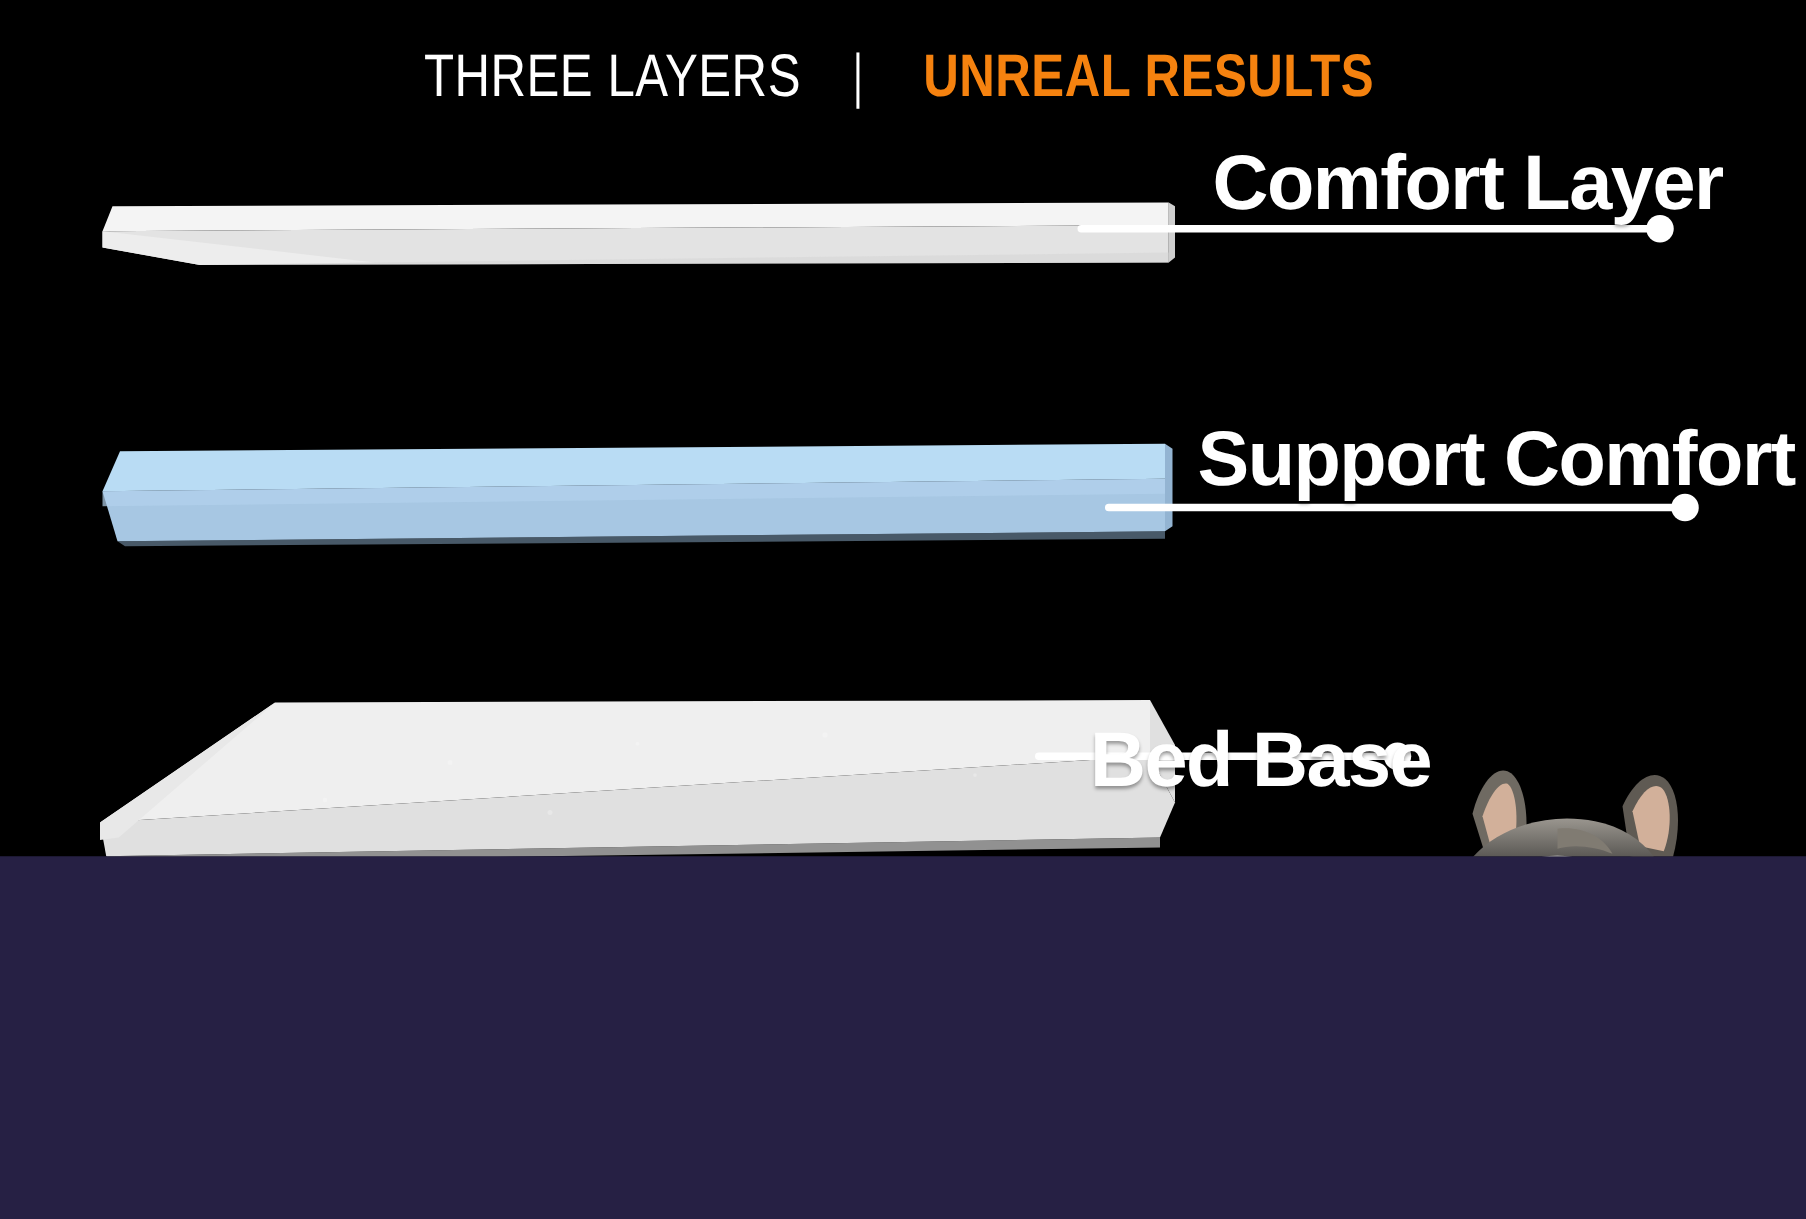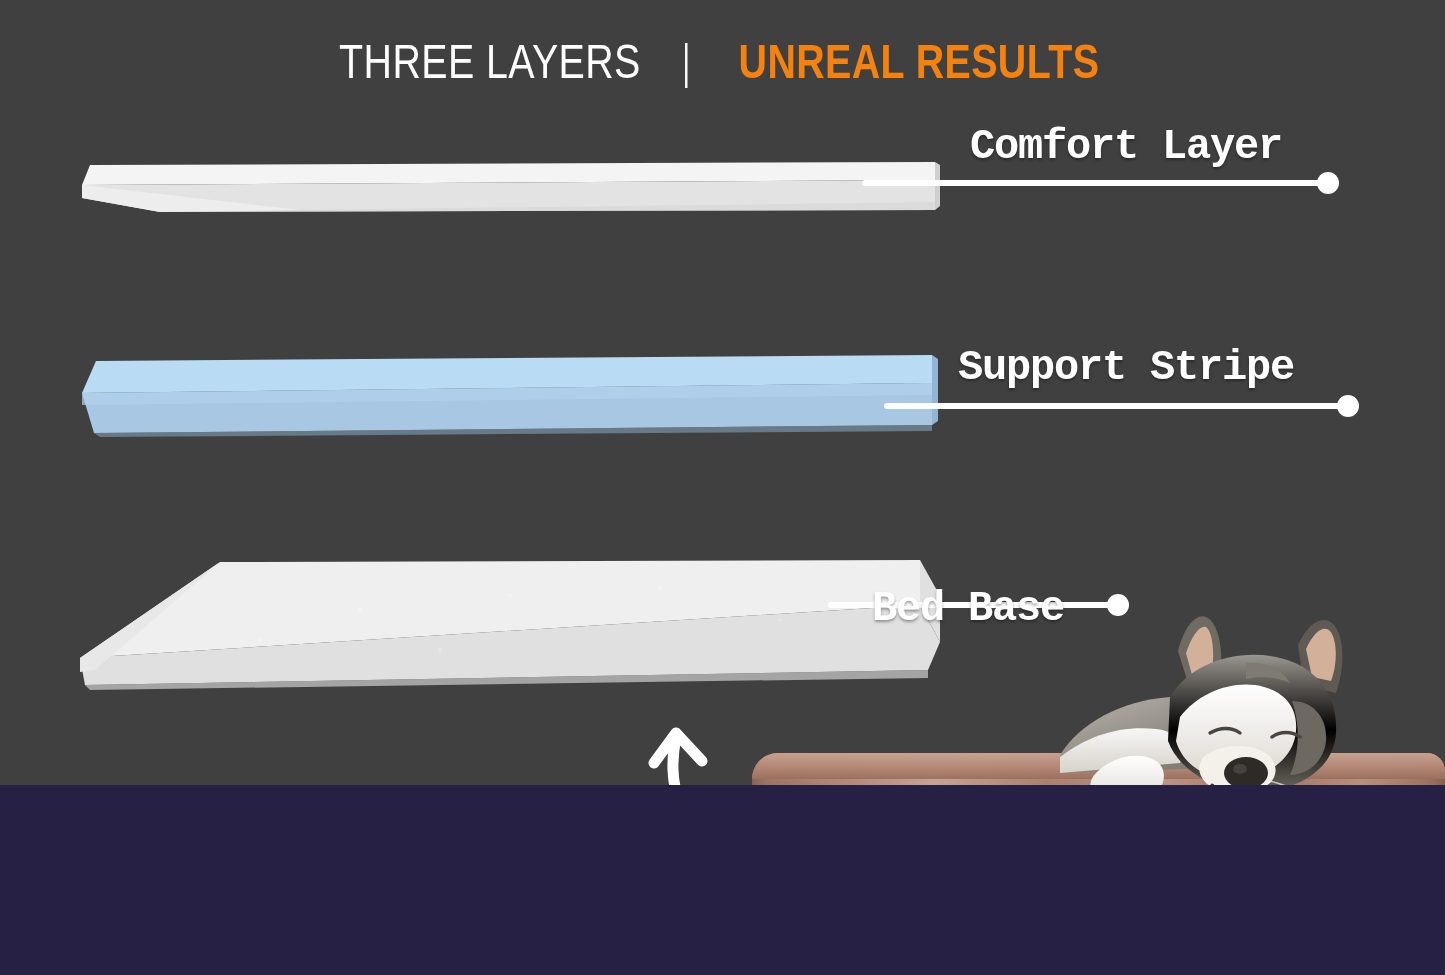--- a/index.html
+++ b/index.html
@@ -4,22 +4,22 @@
 <style>
   * { margin:0; padding:0; box-sizing:border-box; }
   html, body {
     width:1445px; height:975px;
     overflow:hidden;
     background:#262044;
     font-family:"Liberation Sans", sans-serif;
   }
   #stage {
     position:relative;
-    width:1445px; height:785px;
-    background:#404040;
+    width:1445px; height:685px;
+    background:#000000;
     overflow:hidden;
   }
 
   
   #title-bar {
     position:absolute;
     top:36px; left:0; width:1445px;
     text-align:center;
     white-space:nowrap;
   }
@@ -47,23 +47,23 @@
     position:absolute;
     width:22px; height:22px;
     border-radius:50%;
     background:#ffffff;
   }
 
   
   .layer-label {
     position:absolute;
     color:#ffffff;
-    font-family:Liberation Mono, monospace;
+    font-family:Liberation Sans, sans-serif;
     font-weight:700;
-    font-size:42px;
+    font-size:62px;
     line-height:50px;
     letter-spacing:-1.2px;
     white-space:nowrap;
     text-shadow:0 2px 3px rgba(0,0,0,0.35);
   }
 
   
   #bed-group { position:absolute; left:752px; top:735px; width:693px; height:240px; }
   #bed-cushion {
     position:absolute; left:0; top:18px; width:693px; height:128px;
@@ -140,21 +140,21 @@
       <polygon points="22,48 872,38 872,50 22,60" fill="#b2d2ec" opacity="0.7"></polygon>
 
       <polygon points="872,10 872,80 878,76 878,14" fill="#93b4d2"></polygon>
 
       <polygon points="34,88 872,80 872,86 40,92" fill="#8fb2d0" opacity="0.5"></polygon>
     </svg>
   </div>
 
   <div class="leader" style="left:884px; top:403px; width:464px;"></div>
   <div class="leader-dot" style="left:1337px; top:395px;"></div>
-  <div class="layer-label" style="left:958px; top:343px;">Support Stripe</div>
+  <div class="layer-label" style="left:958px; top:343px;">Support Comfort</div>
 
   <div class="slab" style="left:60px; top:550px; width:900px; height:160px;">
     <svg width="900" height="160" viewBox="0 0 900 160">
 
       <polygon points="160,12 860,10 860,55 20,108" fill="#efefef"></polygon>
 
       <polygon points="860,10 880,46 880,92 860,55" fill="#e0e0e0"></polygon>
 
       <polygon points="20,108 860,55 880,92 868,120 25,135" fill="#e0e0e0"></polygon>
 

